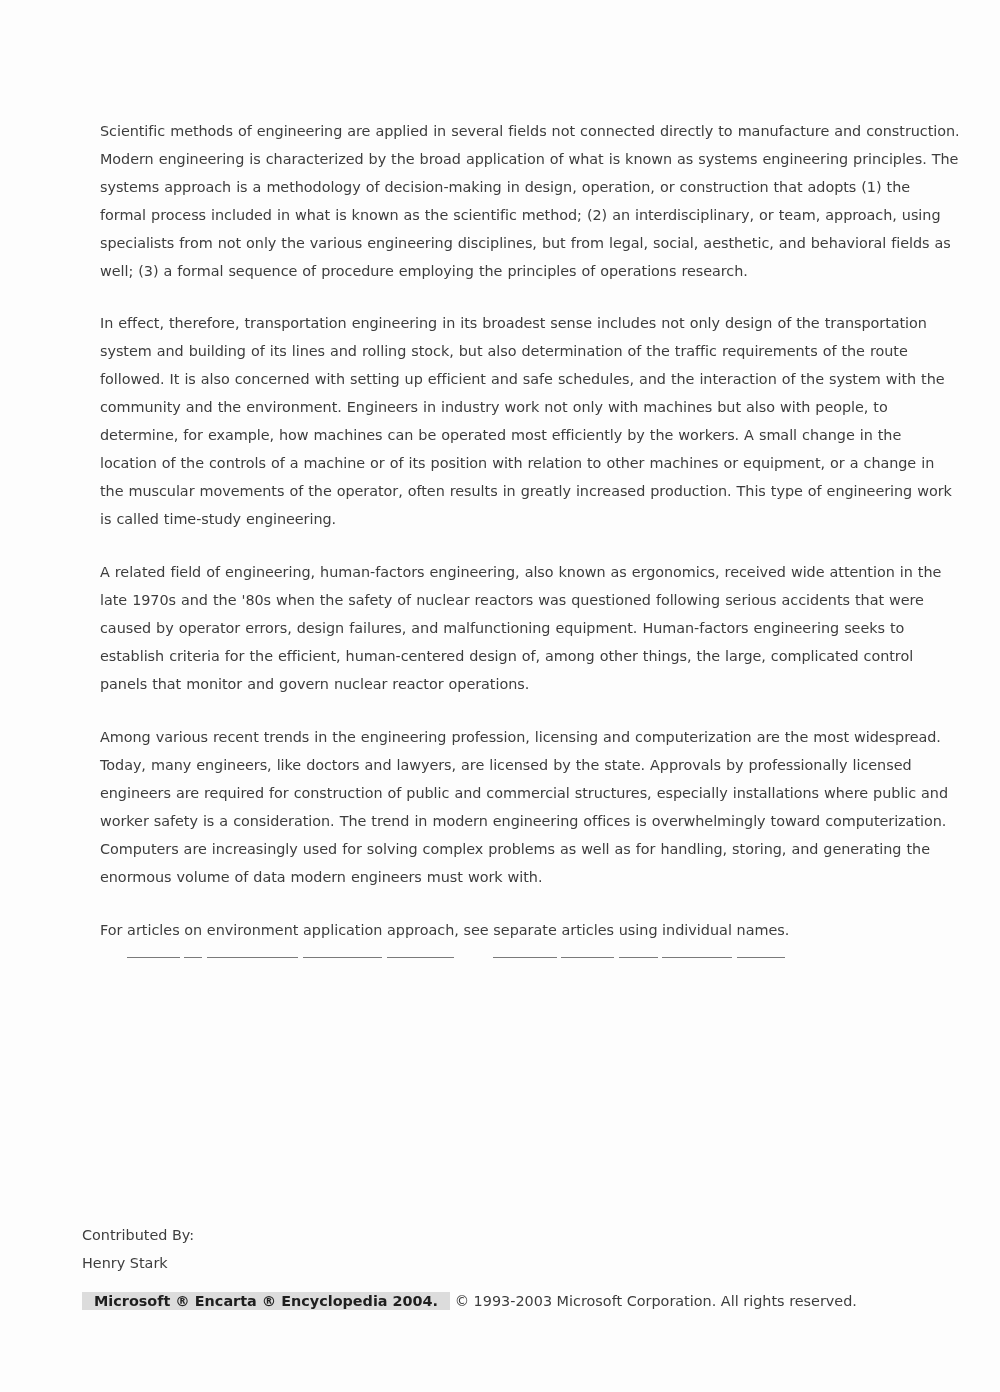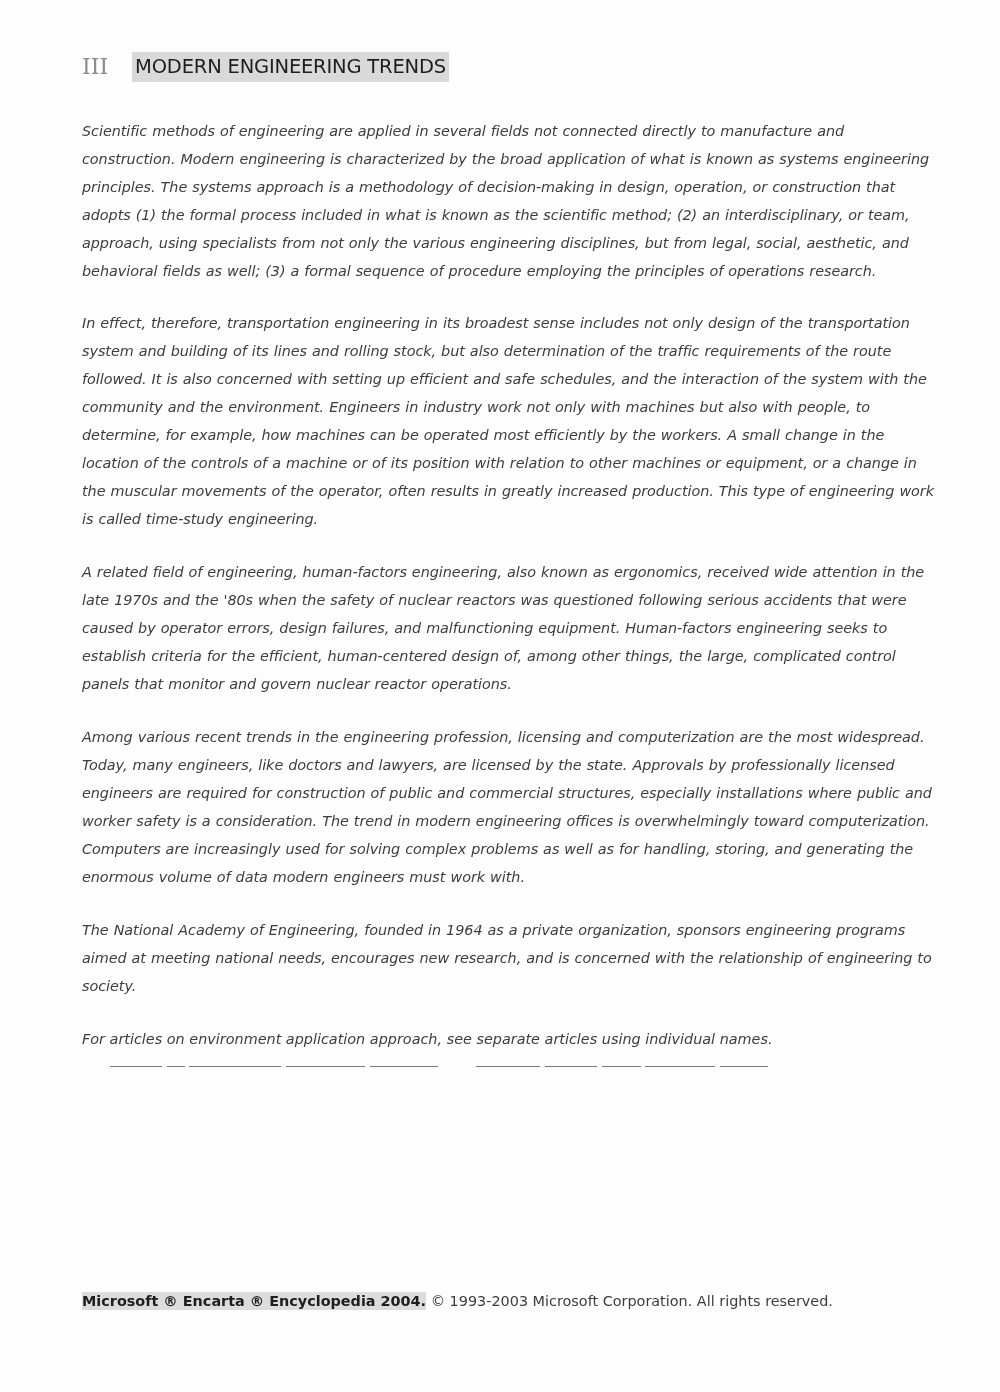--- a/index.html
+++ b/index.html
@@ -41,24 +41,23 @@
       font-family: "DejaVu Sans", sans-serif;
       font-size: 19.5px;
       color: #1e1e1e;
       background: #d9d9d9;
       padding: 2px 3px 2px 3px;
       line-height: 26px;
       letter-spacing: -0.2px;
     }
     .content {
       position: absolute;
-      left: 82px;
+      left: 100px;
       top: 117px;
       width: 860px;
-      font-style: italic;
     }
     .para {
       font-size: 14.4px;
       line-height: 28px;
       color: #3d3d3d;
       margin: 0 0 25px 0;
       word-spacing: 0.5px;
       letter-spacing: -0.05px;
     }
     .para.p1 { margin-bottom: 24px; }
@@ -87,41 +86,40 @@
       top: 1290px;
       width: 860px;
       font-size: 14.4px;
       line-height: 22px;
       color: #3d3d3d;
     }
     .brand {
       font-weight: bold;
       color: #1e1e1e;
       background: #dcdcdc;
-      padding: 1px 0;
+      padding: 1px 12px;
     }
   </style>
 </head>
 <body>
 
 <div class="page">
 
-  <div class="header">
-    <span class="roman">III</span>
-    <span class="title">MODERN ENGINEERING TRENDS</span>
-  </div>
 
   <div class="content">
     <p class="para p1">Scientific methods of engineering are applied in several fields not connected directly to manufacture and construction. Modern engineering is characterized by the broad application of what is known as systems engineering principles. The systems approach is a methodology of decision-making in design, operation, or construction that adopts (1) the formal process included in what is known as the scientific method; (2) an interdisciplinary, or team, approach, using specialists from not only the various engineering disciplines, but from legal, social, aesthetic, and behavioral fields as well; (3) a formal sequence of procedure employing the principles of operations research.</p>
     <p class="para">In effect, therefore, transportation engineering in its broadest sense includes not only design of the transportation system and building of its lines and rolling stock, but also determination of the traffic requirements of the route followed. It is also concerned with setting up efficient and safe schedules, and the interaction of the system with the community and the environment. Engineers in industry work not only with machines but also with people, to determine, for example, how machines can be operated most efficiently by the workers. A small change in the location of the controls of a machine or of its position with relation to other machines or equipment, or a change in the muscular movements of the operator, often results in greatly increased production. This type of engineering work is called time-study engineering.</p>
     <p class="para">A related field of engineering, human-factors engineering, also known as ergonomics, received wide attention in the late 1970s and the '80s when the safety of nuclear reactors was questioned following serious accidents that were caused by operator errors, design failures, and malfunctioning equipment. Human-factors engineering seeks to establish criteria for the efficient, human-centered design of, among other things, the large, complicated control panels that monitor and govern nuclear reactor operations.</p>
     <p class="para">Among various recent trends in the engineering profession, licensing and computerization are the most widespread. Today, many engineers, like doctors and lawyers, are licensed by the state. Approvals by professionally licensed engineers are required for construction of public and commercial structures, especially installations where public and worker safety is a consideration. The trend in modern engineering offices is overwhelmingly toward computerization. Computers are increasingly used for solving complex problems as well as for handling, storing, and generating the enormous volume of data modern engineers must work with.</p>
-    <p class="para">The National Academy of Engineering, founded in 1964 as a private organization, sponsors engineering programs aimed at meeting national needs, encourages new research, and is concerned with the relationship of engineering to society.</p>
 
     <p class="see-also"><span>For</span> <span class="u">articles</span> <span class="u">on</span> <span class="u">environment</span> <span class="u">application</span> <span class="u">approach</span><span>, see</span> <span class="u">separate</span> <span class="u">articles</span> <span class="u">using</span> <span class="u">individual</span> <span class="u">names</span><span>.</span></p>
   </div>
 
+  <div class="contrib">
+    <div>Contributed By:</div>
+    <div>Henry Stark</div>
+  </div>
 
   <div class="copyright">
     <span class="brand">Microsoft ® Encarta ® Encyclopedia 2004.</span><span> © 1993-2003 Microsoft Corporation. All rights reserved.</span>
   </div>
 
 </div>
 
 </body></html>

